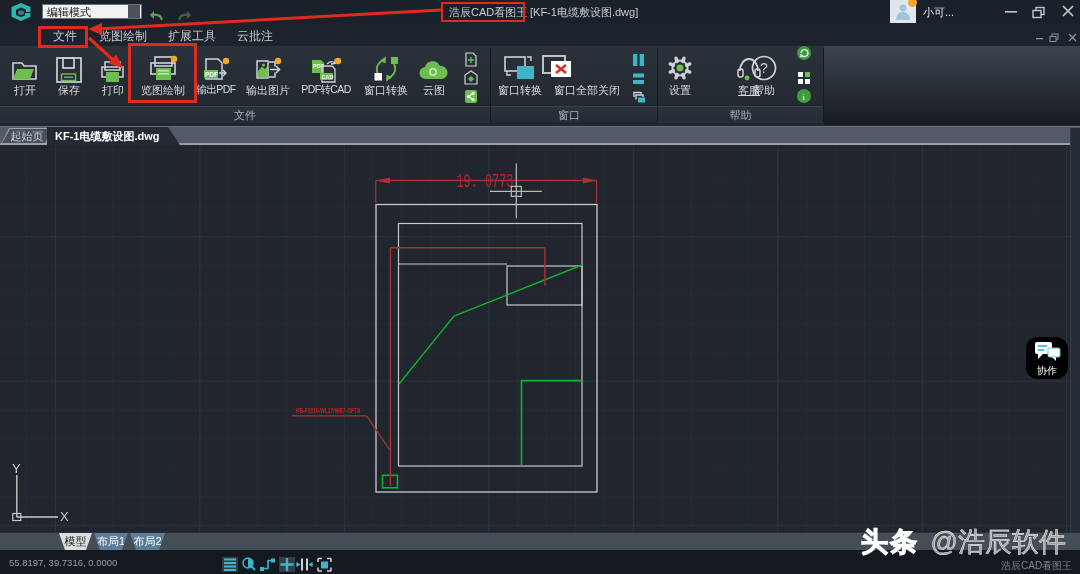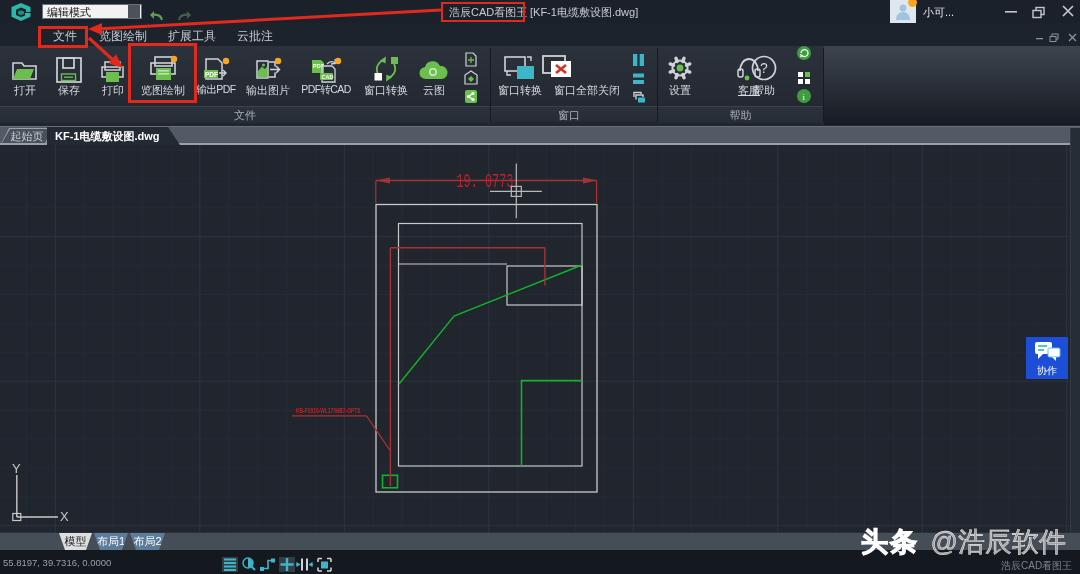--- a/index.html
+++ b/index.html
@@ -33,24 +33,24 @@
 #tabstrip{left:0;top:126px;width:1080px;height:19px;background:#525a66;border-top:1px solid #676f7a;border-bottom:2px solid #98a0ac;box-sizing:border-box;}
 #tab-start{left:2px;top:129px;width:50px;height:14px;background:#49515b;color:#c8cdd3;font-size:11px;line-height:14px;text-align:center;clip-path:polygon(8px 0,100% 0,calc(100% - 7px) 100%,0 100%);}
 #tab-doc{left:47px;top:127px;width:133px;height:18px;background:#242a34;color:#fff;font-size:11px;font-weight:bold;line-height:18px;text-align:left;padding-left:8px;box-sizing:border-box;clip-path:polygon(0 0,calc(100% - 12px) 0,100% 100%,0 100%);}
 
 #canvas{left:0;top:145px;width:1080px;height:387px;background:#20252e;overflow:hidden;}
 #scrollstrip{left:1070px;top:128px;width:10px;height:422px;background:#272d37;border-left:1px solid #343b45;box-sizing:border-box;}
 
 #layoutstrip{left:0;top:532px;width:1080px;height:18px;background:#454d57;border-top:1px solid #2a303a;}
 .ltab{top:533px;height:17px;font-size:11px;line-height:17px;text-align:center;}
 #statusbar{left:0;top:550px;width:1080px;height:24px;background:#14181f;}
-#coords{left:3px;top:557px;font-size:9.5px;color:#9aa0a8;}
+#coords{left:9px;top:557px;font-size:9.5px;color:#9aa0a8;}
 #sbright{left:1001px;top:559px;font-size:10px;color:#7f858d;}
 
-#collab{left:1026px;top:337px;width:42px;height:42px;background:#1d4ed8;border-radius:0;text-align:center;}
+#collab{left:1026px;top:337px;width:42px;height:42px;background:#000000;border-radius:12px;text-align:center;}
 #collab .t{position:absolute;left:0;width:42px;top:27px;font-size:10px;color:#fff;}
 
 #wm{left:861px;top:524px;font-size:27px;color:#a3a3a3;white-space:nowrap;-webkit-text-stroke:0.4px #fff;}
 #wm b{font-weight:bold;-webkit-text-stroke:1.1px #fff;letter-spacing:2px;margin-right:4px;}
 
 .annbox{border:3px solid #e02a1e;box-sizing:border-box;z-index:50;}
 </style>
 </head>
 <body>
 

